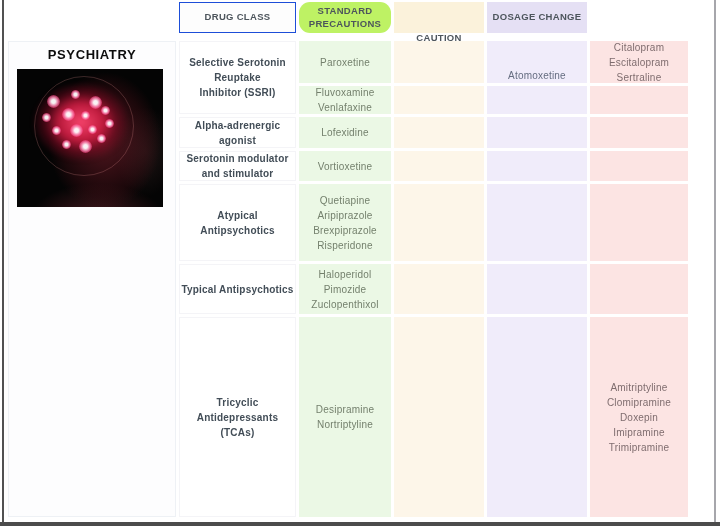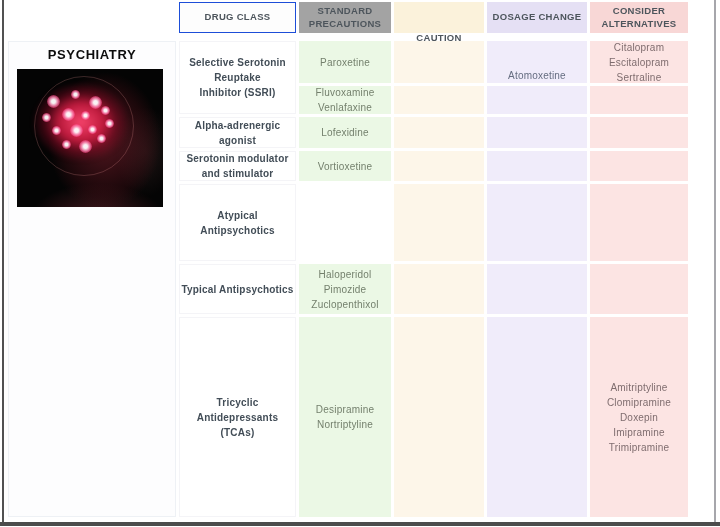--- a/index.html
+++ b/index.html
@@ -17,21 +17,21 @@
     position:absolute;left:8px;top:2px;height:31px;
     display:grid;grid-template-columns:168px 117px 92px 90px 100px 98px;
     column-gap:3px;
   }
   .hcell{
     display:flex;flex-direction:column;align-items:center;justify-content:center;
     text-align:center;font-weight:bold;font-size:9.5px;line-height:12.5px;
     letter-spacing:.3px;color:#4d555c;height:31px;box-sizing:border-box;
   }
   .h-white{background:#fdfdfd;border:1px solid #1d4ed8;}
-  .h-green{background:#a3a3a3;}
+  .h-green{background:#bef264;border-radius:11px;}
   .h-cream{background:#fbf2db;gap:29px;}
   .h-purple{background:#e5e0f4;}
   .h-pink{background:#f8d7d6;}
 
   
   .tbody{
     position:absolute;left:8px;top:41px;
     display:grid;grid-template-columns:168px 117px 92px 90px 100px 98px;
     grid-template-rows:42px 28px 31px 30px 77px 50px 200px;gap:3px;
   }
@@ -84,24 +84,20 @@
     <div class="hcell h-green" style="grid-column: 3;">
       <div class="ln">STANDARD</div>
       <div class="ln">PRECAUTIONS</div>
     </div>
     <div class="hcell h-cream" style="grid-column: 4;">
       <div class="ln">USE WITH</div>
       <div class="ln">CAUTION</div>
     </div>
     <div class="hcell h-purple" style="grid-column: 5;">
       <div class="ln">DOSAGE CHANGE</div>
-    </div>
-    <div class="hcell h-pink" style="grid-column: 6;">
-      <div class="ln">CONSIDER</div>
-      <div class="ln">ALTERNATIVES</div>
     </div>
   </div>
 
 <div class="tbody">
   <div class="specialty">
     <div class="specialty-title">PSYCHIATRY</div>
     <div class="brain">
       <div class="head-shade"></div>
       <div class="skull-line"></div>
       <div class="brain-glow"></div>
@@ -162,20 +158,26 @@
     <div class="cell green" style="grid-area: 4 / 3;">
       <div class="ln">Vortioxetine</div>
     </div>
     <div class="cell cream" style="grid-area: 4 / 4;"></div>
     <div class="cell purple" style="grid-area: 4 / 5;"></div>
     <div class="cell pink" style="grid-area: 4 / 6;"></div>
     <div class="cell drug" style="grid-area: 5 / 2 / span 1;">
       <div class="ln">Atypical</div>
       <div class="ln">Antipsychotics</div>
     </div>
+    <div class="cell green" style="grid-area: 5 / 3;">
+      <div class="ln">Quetiapine</div>
+      <div class="ln">Aripiprazole</div>
+      <div class="ln">Brexpiprazole</div>
+      <div class="ln">Risperidone</div>
+    </div>
     <div class="cell cream" style="grid-area: 5 / 4;"></div>
     <div class="cell purple" style="grid-area: 5 / 5;"></div>
     <div class="cell pink" style="grid-area: 5 / 6;"></div>
     <div class="cell drug" style="grid-area: 6 / 2 / span 1;">
       <div class="ln">Typical Antipsychotics</div>
     </div>
     <div class="cell green" style="grid-area: 6 / 3;">
       <div class="ln">Haloperidol</div>
       <div class="ln">Pimozide</div>
       <div class="ln">Zuclopenthixol</div>

